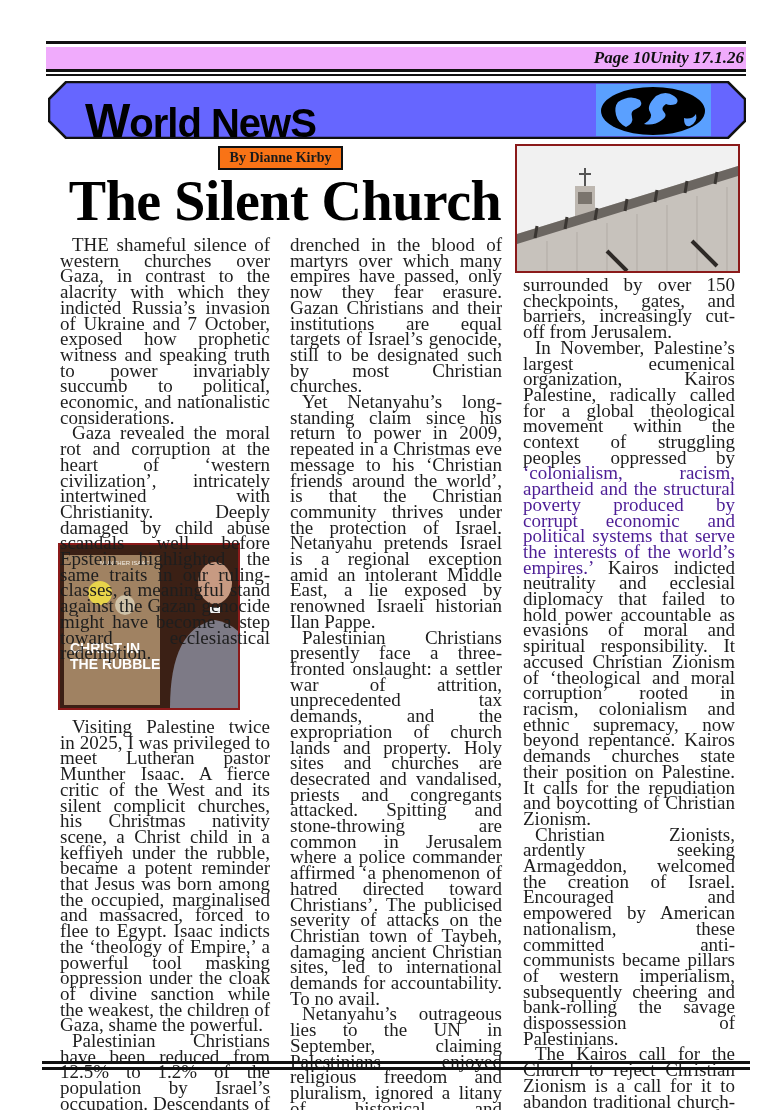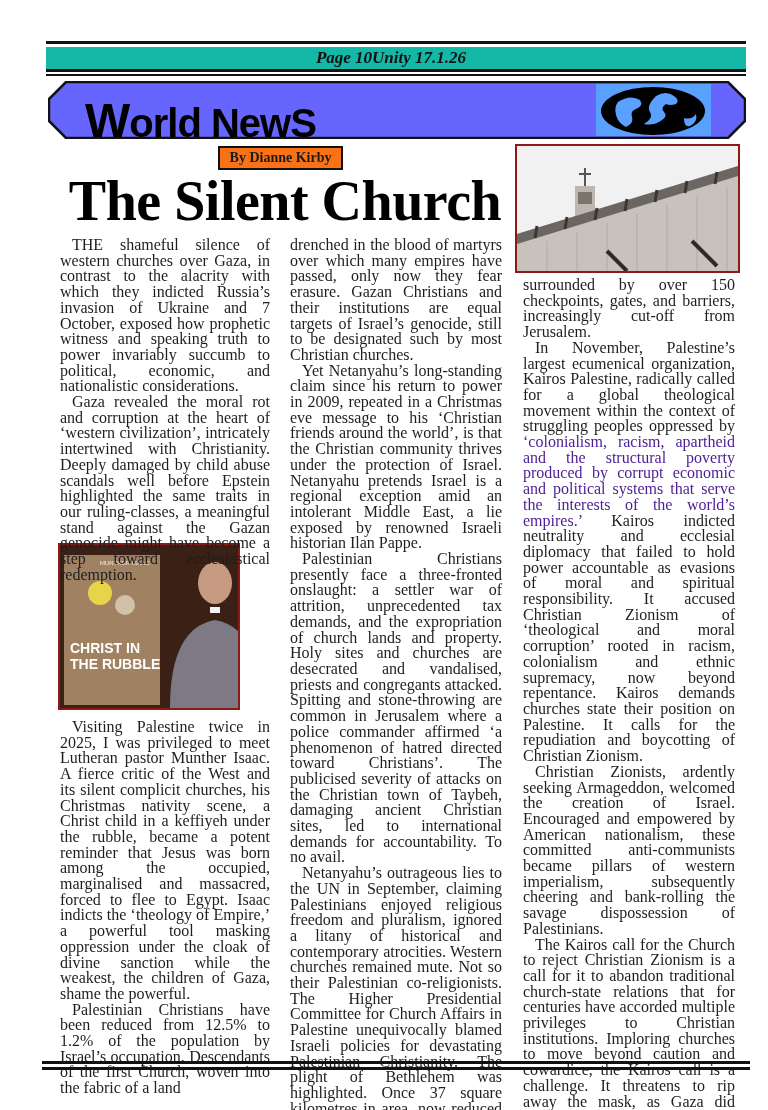--- a/index.html
+++ b/index.html
@@ -1,39 +1,39 @@
 <!DOCTYPE html>
 <html><head>
 <meta charset="utf-8">
 <style>
   html, body { margin: 0; padding: 0; background: #ffffff; }
   body { width: 768px; height: 1110px; position: relative; overflow: hidden; font-family: "Liberation Serif", serif; color: #1a1a1a; }
 
   .rule-top { position: absolute; left: 46px; top: 41px; width: 700px; height: 3px; background: #111; }
-  .page-bar { position: absolute; left: 46px; top: 47px; width: 700px; height: 22px; background: #14b8a6; border-bottom: 3px solid #111; box-sizing: content-box; display: flex; justify-content: center; align-items: center; }
+  .page-bar { position: absolute; left: 46px; top: 47px; width: 700px; height: 22px; background: #f0abfc; border-bottom: 3px solid #111; box-sizing: content-box; display: flex; justify-content: flex-end; align-items: center; }
   .page-bar span { font-family: "Liberation Serif", serif; font-weight: bold; font-style: italic; font-size: 17px; color: #111; }
   .page-bar .left { padding-left: 2px; }
-  .page-bar .right { padding-right: 12px; }
+  .page-bar .right { padding-right: 2px; }
   .rule-under { position: absolute; left: 46px; top: 74px; width: 700px; height: 2px; background: #111; }
 
   .banner { position: absolute; left: 48px; top: 81px; width: 698px; height: 58px; }
   .banner svg { position: absolute; left: 0; top: 0; }
   .banner-title { position: absolute; left: 37px; top: 2px; font-family: "Liberation Sans", sans-serif; font-weight: bold; font-size: 40px; color: #000; letter-spacing: -1px; line-height: 76px; }
   .banner-title .big { font-size: 48px; }
   .globe { position: absolute; left: 548px; top: 3px; width: 115px; height: 52px; background: #5aa0ff; }
 
   .byline { position: absolute; left: 218px; top: 146px; width: 125px; height: 24px; background: #f97316; border: 2px solid #111; box-sizing: border-box; text-align: center; font-weight: bold; font-size: 14px; line-height: 20px; }
 
   .headline { position: absolute; left: 60px; top: 170px; width: 450px; text-align: center; font-family: "Liberation Serif", serif; font-weight: bold; font-size: 56px; line-height: 62px; color: #000000; letter-spacing: -0.5px; }
 
   .photo { position: absolute; border: 2px solid #8b1a1a; box-sizing: border-box; overflow: hidden; }
   .photo-wall { left: 515px; top: 144px; width: 225px; height: 129px; background: linear-gradient(180deg, #f4f4f4 0%, #eaeaea 40%, #cfcfcf 100%); }
   .photo-pastor { left: 58px; top: 543px; width: 182px; height: 167px; background: #3a1d12; }
 
-  .col { position: absolute; font-size: 16px; line-height: 15.7px; text-align: justify; color: #1e1e1e; }
+  .col { position: absolute; font-size: 19px; line-height: 15.7px; text-align: justify; color: #1e1e1e; }
   .col p { margin: 0; text-indent: 12px; }
   .col p.noindent { text-indent: 0; }
   .col b { font-weight: normal; color: #4c1d95; }
   .c1a { left: 60px; top: 237px; width: 210px; }
   .c1b { left: 60px; top: 719px; width: 210px; }
   .c2 { left: 290px; top: 237px; width: 212px; }
   .c3 { left: 523px; top: 277px; width: 212px; }
 
   .rule-bottom1 { position: absolute; left: 42px; top: 1061px; width: 708px; height: 3px; background: #111; }
   .rule-bottom2 { position: absolute; left: 42px; top: 1067px; width: 708px; height: 3px; background: #111; }

